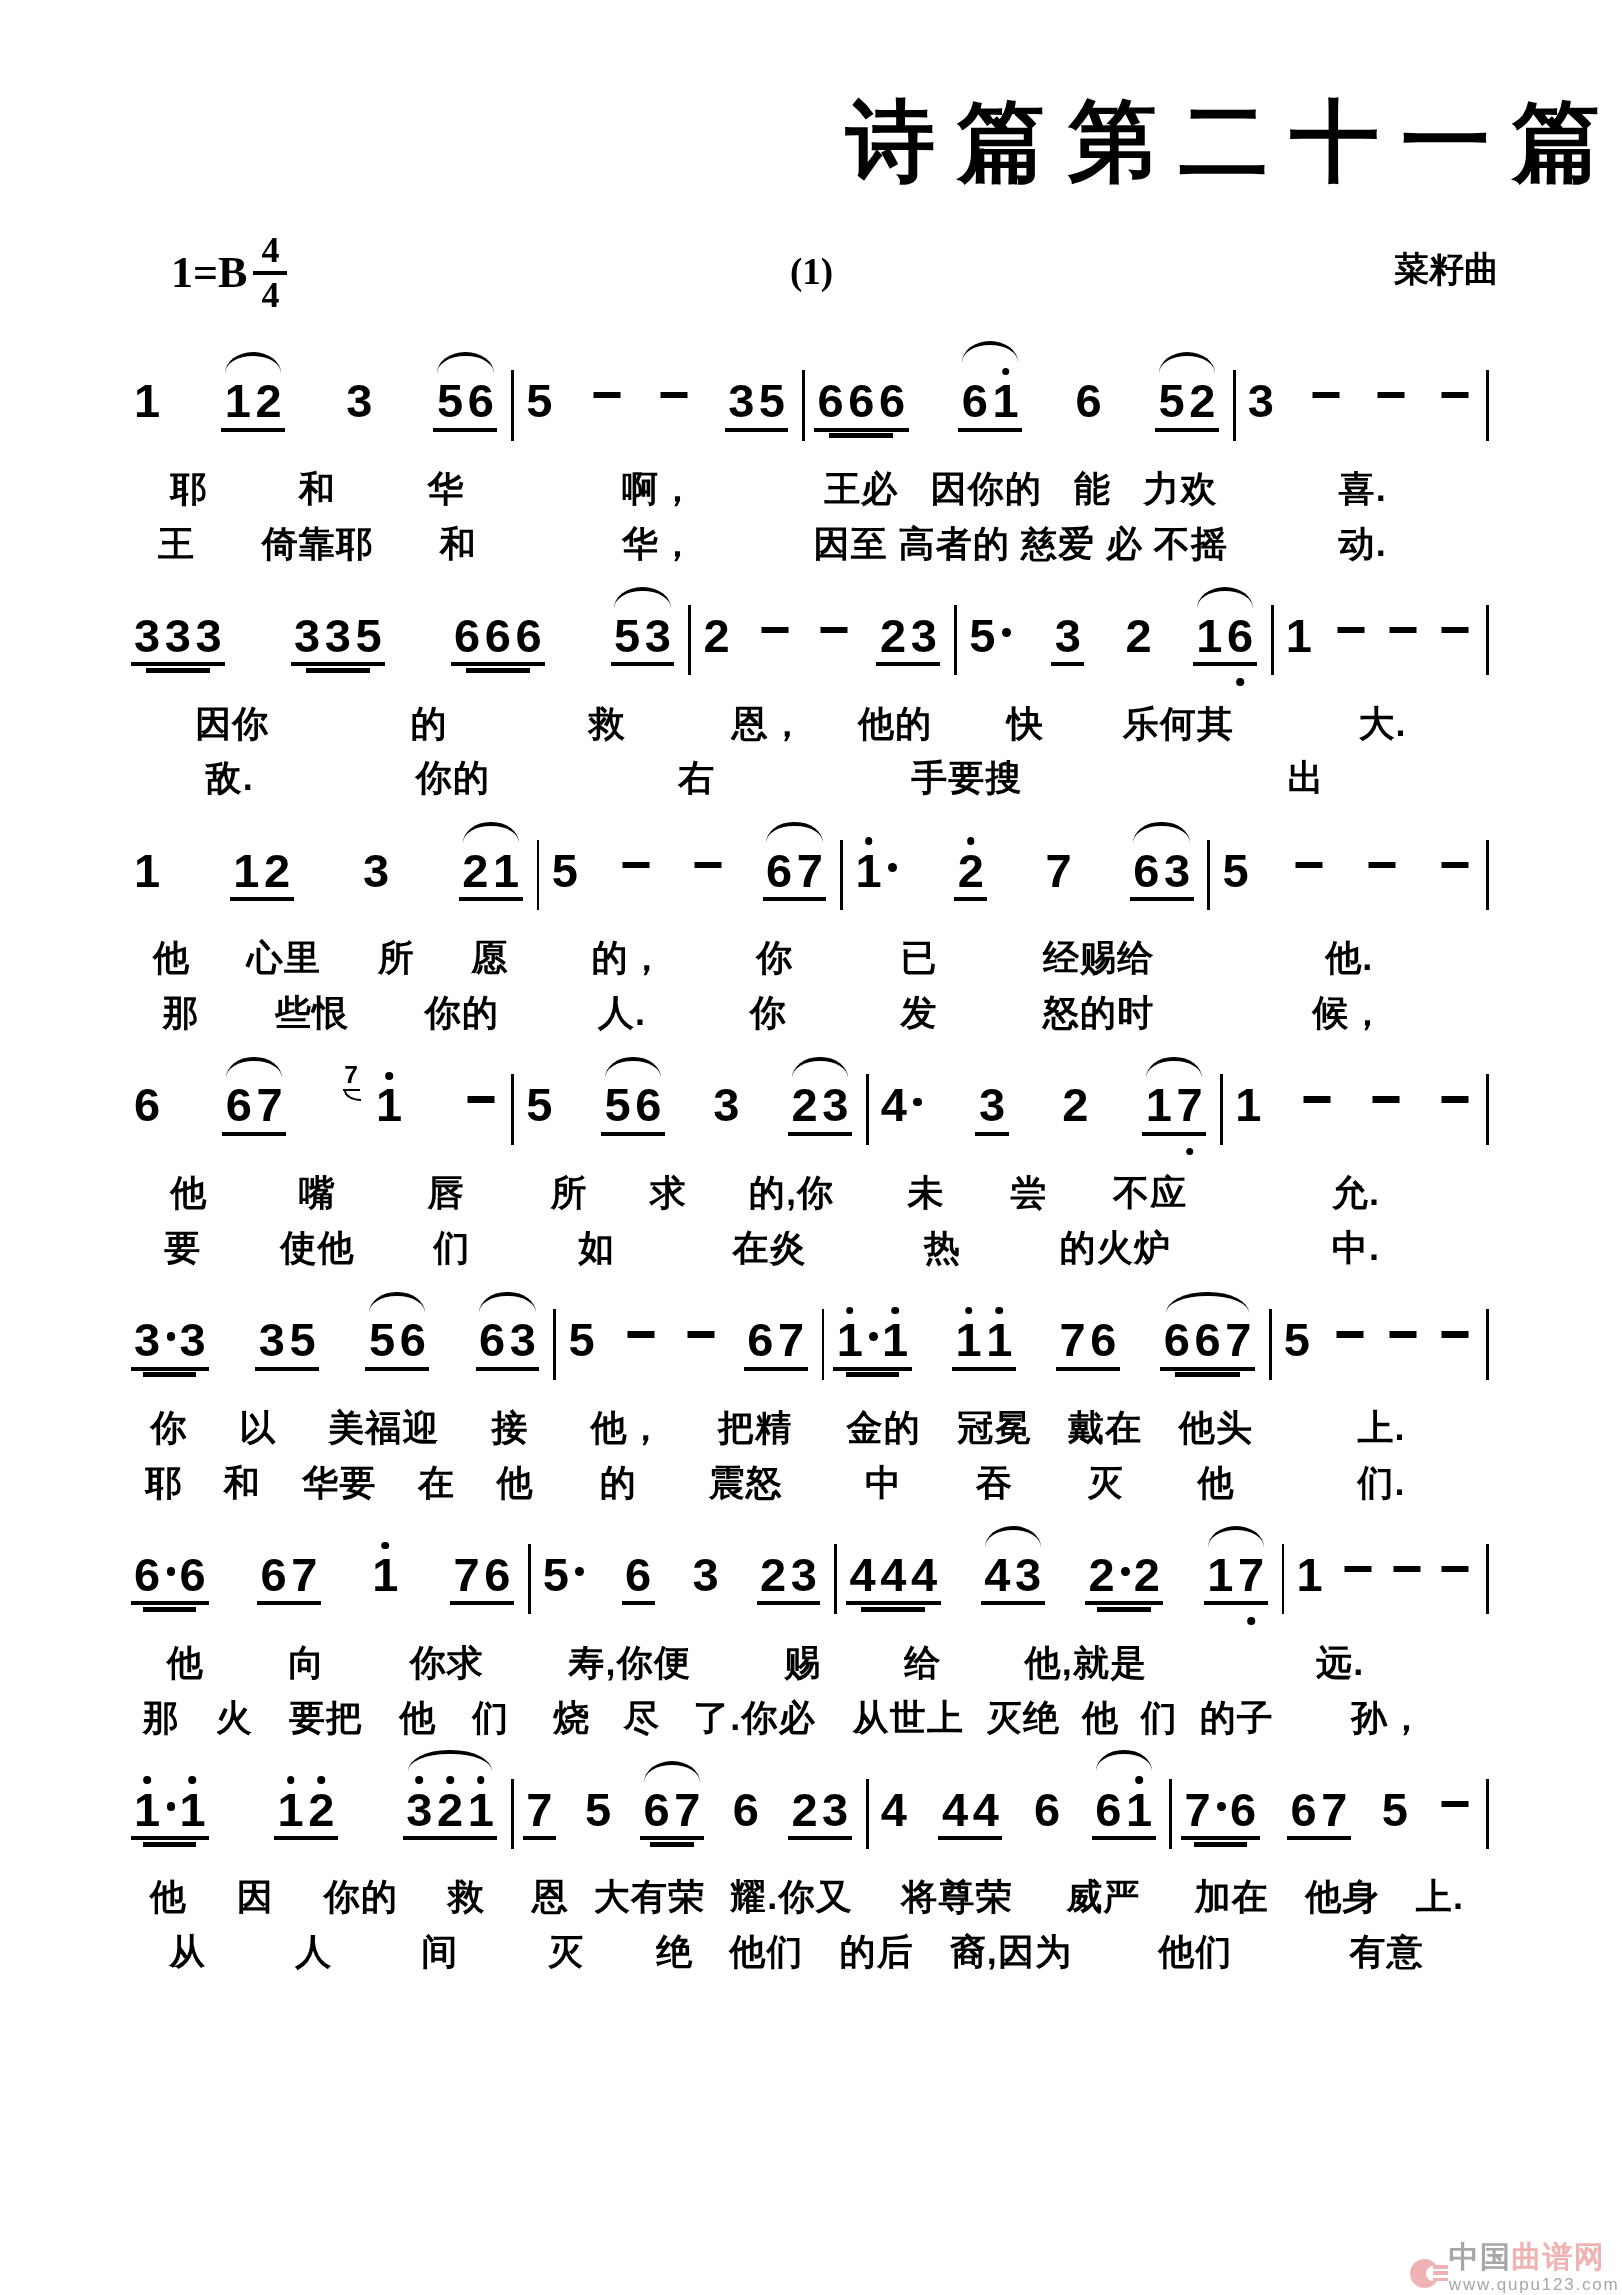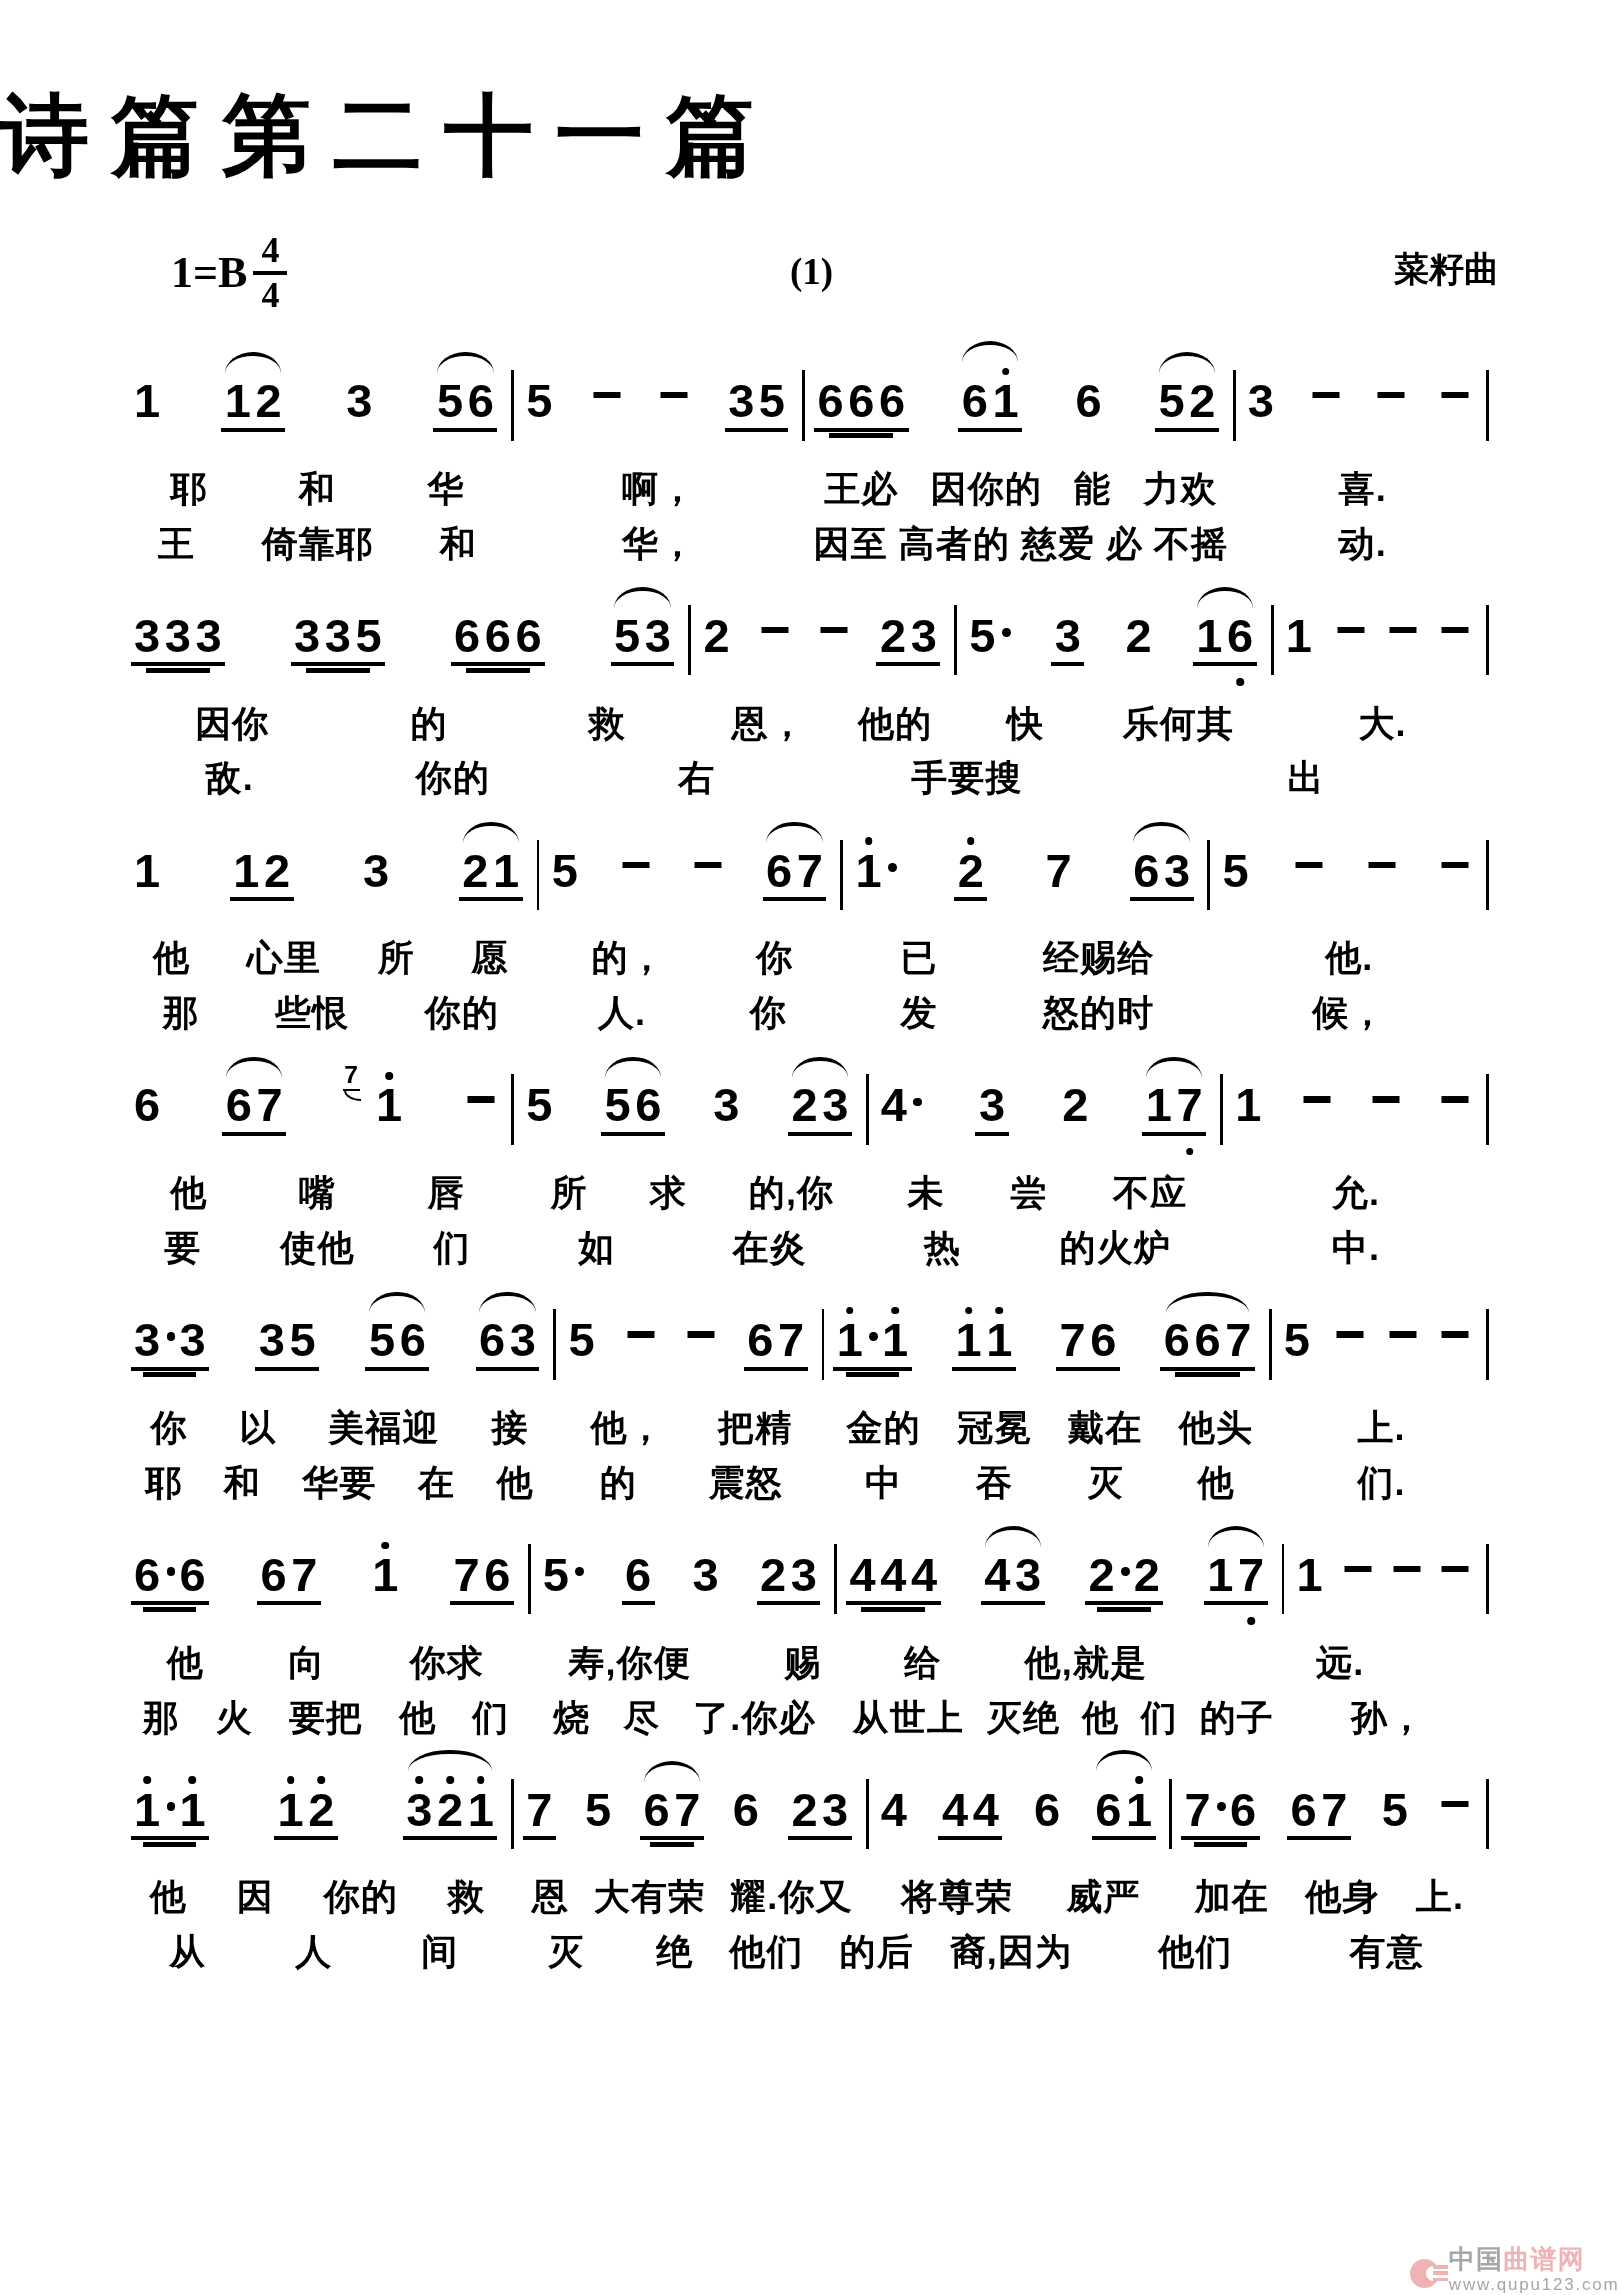--- a/index.html
+++ b/index.html
@@ -3,22 +3,22 @@
 <meta charset="utf-8">
 <style>
   html,body { margin:0; padding:0; background:#e8e8e8; }
   .page {
     position:relative; width:1623px; height:2295px; margin:0 auto;
     background:#ffffff; color:#000;
     font-family:"Liberation Sans", sans-serif; overflow:hidden;
   }
   
   .title {
-    position:absolute; top:88px; left:0; width:100%;
-    text-align:left; font-family:"Liberation Serif", serif;
+    position:absolute; top:94px; left:0; width:100%;
+    text-align:right; font-family:"Liberation Serif", serif;
     font-weight:900; font-size:89px; letter-spacing:22px; line-height:1.1;
   }
   .subtitle {
     position:absolute; top:250px; left:0; width:100%;
     text-align:center; font-family:"Liberation Serif", serif;
     font-weight:700; font-size:37px;
   }
   .keymeter {
     position:absolute; left:171px; top:233px;
     display:flex; align-items:center; gap:6px;
@@ -91,21 +91,21 @@
   
   .wm { position:absolute; right:3.5px; bottom:2.3px; display:flex; align-items:flex-end; gap:4.7px; }
   .wm-logo { position:relative; width:34px; height:34px; }
   .wm-logo .disc { position:absolute; left:0; top:0; width:29px; height:29px;
                    border-radius:50%; background:#f0b3b3; }
   .wm-logo .disc::after { content:''; position:absolute; right:-2.3px; top:7px;
                    width:15px; height:15px; border-radius:50%; background:#fff; }
   .wm-logo .bars { position:absolute; right:-3.5px; top:3.5px; }
   .wm-logo .bars i { display:block; width:15px; height:3.5px; background:#f0b3b3; margin:2.9px 0; }
   .wm-text { line-height:1; }
-  .wm-site { font-weight:900; font-size:26px; letter-spacing:1.2px; }
+  .wm-site { font-weight:900; font-size:30px; letter-spacing:1.2px; }
   .wm-site .cn1 { color:#a6a6a6; }
   .wm-site .cn2 { color:#f0b3b3; }
   .wm-url { margin-top:3.5px; font-size:17px; color:#a6a6a6; letter-spacing:1.8px; }
 </style>
 </head>
 <body>
 
 <div class="page">
 
   <div class="title">诗篇第二十一篇</div>

